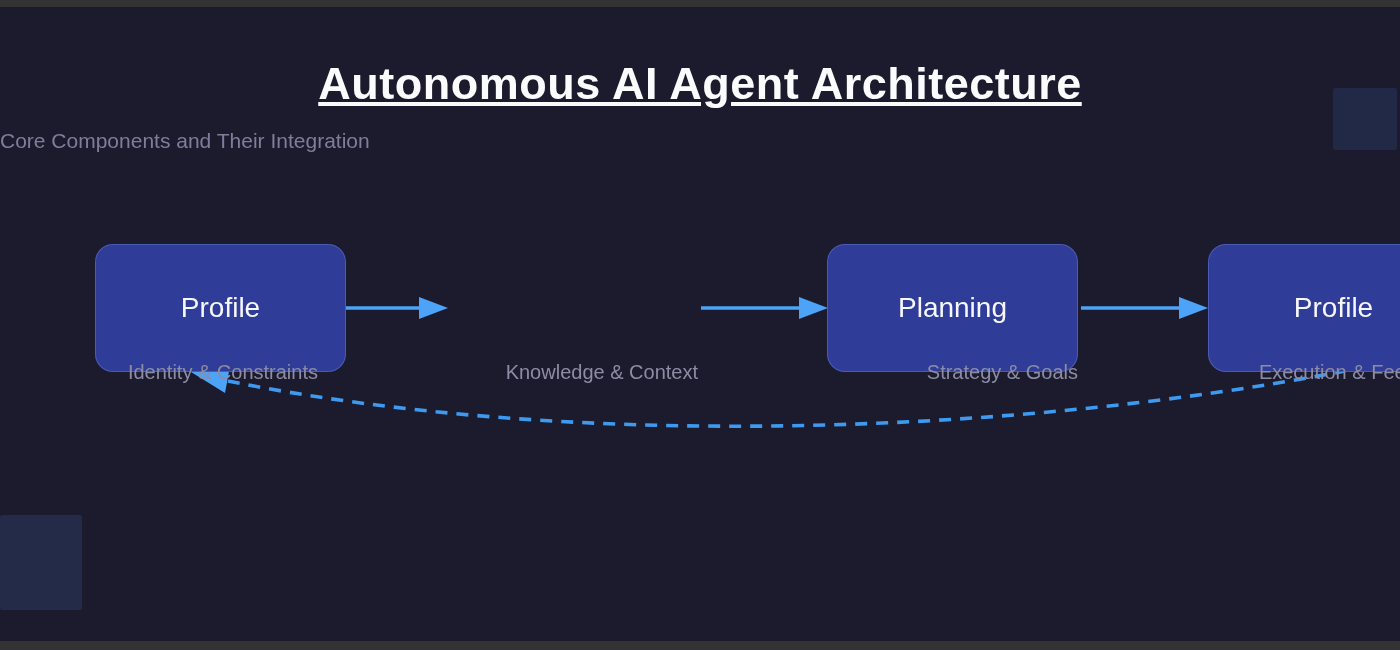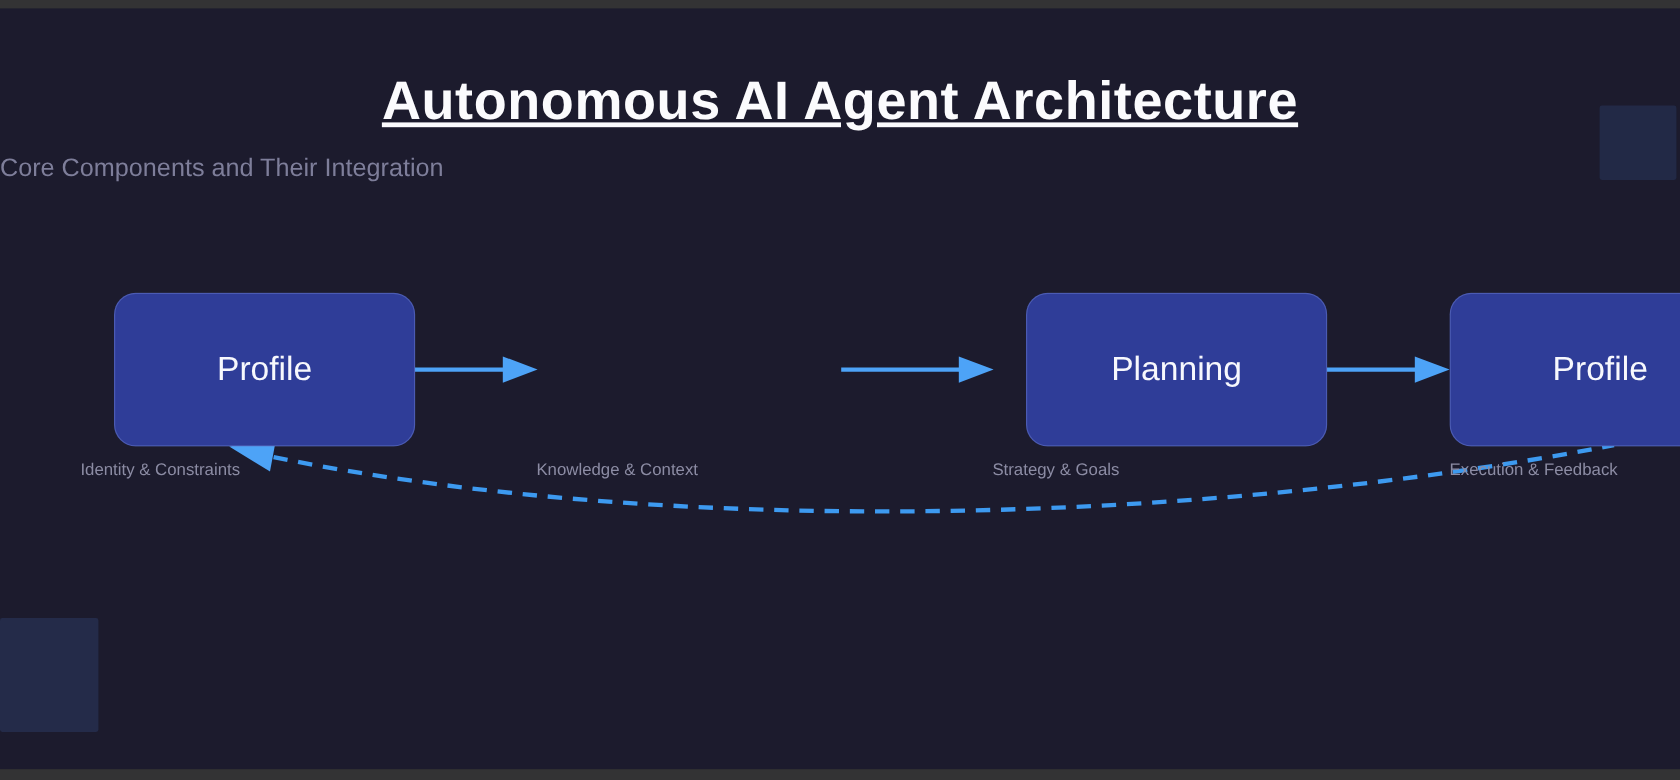--- a/index.html
+++ b/index.html
@@ -72,28 +72,28 @@
     align-items: center;
     justify-content: center;
   }
   .node .node-label {
     font-size: 28px;
     color: #f7f8fd;
     white-space: nowrap;
   }
   .node-1 { left: 67px; margin-left: 28px; }
   .node-2 { left: 447px; }
-  .node-3 { left: 827px; margin-left: 28px; }
+  .node-3 { left: 827px; }
   .node-4 { left: 1208px; }
   .sublabel {
     position: absolute;
-    top: 383px;
+    top: 361px;
     width: 251px;
-    text-align: left;
-    font-size: 14px;
+    text-align: right;
+    font-size: 20px;
     color: #8c8ca4;
     white-space: nowrap;
   }
   .sublabel-1 { left: 67px; }
   .sublabel-2 { left: 447px; }
   .sublabel-3 { left: 827px; }
   .sublabel-4 { left: 1208px; }
 </style>
 </head>
 <body>

